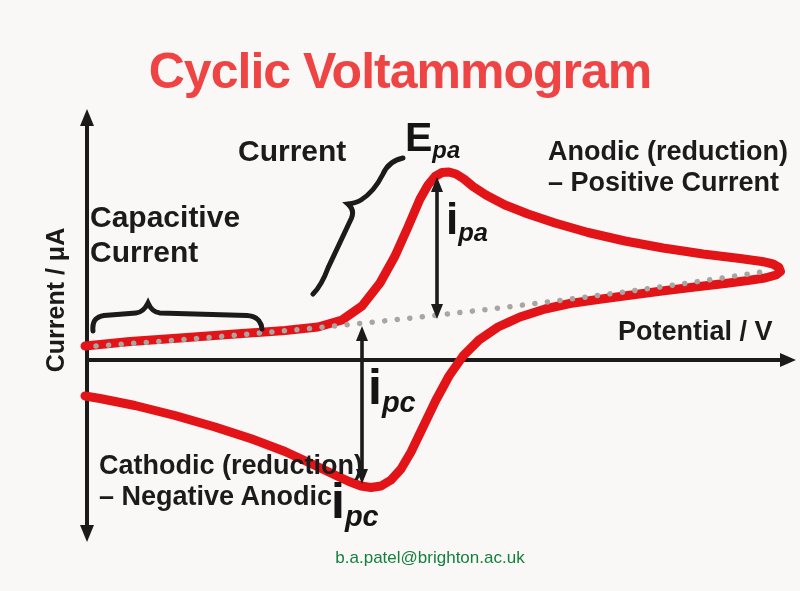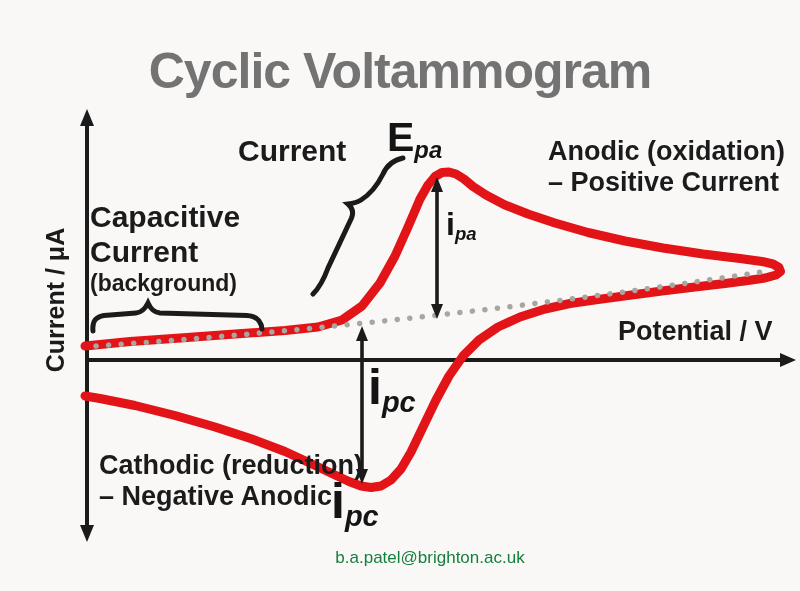--- a/index.html
+++ b/index.html
@@ -7,37 +7,37 @@
     position:relative; width:800px; height:591px;
     background:#faf8f7; overflow:hidden;
     font-family:"Liberation Sans", sans-serif;
     color:#1b1b1b;
   }
   .abs { position:absolute; }
   svg.layer { position:absolute; left:0; top:0; width:800px; height:591px; }
 
   .page-title {
     left:0; top:42px; width:800px; text-align:center;
-    font-size:50px; font-weight:bold; color:#737373; letter-spacing:-1px;
+    font-size:50px; font-weight:bold; color:#ef4444; letter-spacing:-1px;
   }
   .lbl { font-weight:bold; color:#1b1b1b; }
   .capacitive { left:90px; top:199px; font-size:30px; line-height:35px; }
   .capacitive .small, .faradaic .small { font-size:23px; line-height:28px; }
   .faradaic { left:238px; top:133px; font-size:30px; line-height:36px; }
   .anodic { left:548px; top:136px; font-size:27px; line-height:31px; }
   .cathodic { left:99px; top:450px; font-size:27px; line-height:31px; }
   .potential { left:618px; top:316px; font-size:27px; }
   .current-axis {
     left:-45px; top:286px; width:200px; height:28px; text-align:center;
     font-size:25px; transform:rotate(-90deg); transform-origin:center;
   }
   .peaklbl { font-weight:bold; color:#141414; white-space:nowrap; }
   .peaklbl .sub { font-style:italic; font-size:0.58em; vertical-align:-0.28em; }
-  .epa { left:387px; top:114px; font-size:41px;text-align:right; }
-  .ipa { left:446px; top:206px; font-size:32px; }
+  .epa { left:405px; top:114px; font-size:41px;text-align:right; }
+  .ipa { left:446px; top:194px; font-size:44px; }
   .ipc-mid { left:368px; top:358px; font-size:50px; }
   .ipc-bottom { left:331px; top:472px; font-size:50px; }
   .footer { left:280px; top:548px; width:300px; text-align:center;
     font-size:17px; color:#15803d; }
 </style>
 </head>
 <body>
 
 <div class="stage">
 
@@ -88,29 +88,28 @@
   </svg>
 
   <div class="abs page-title">Cyclic Voltammogram</div>
 
   <div class="abs lbl current-axis">Current / μA</div>
   <div class="abs lbl potential">Potential / V</div>
 
   <div class="abs lbl capacitive">
     <div>Capacitive</div>
     <div>Current</div>
-    <div class="small">(background)</div>
   </div>
 
   <div class="abs lbl faradaic">
     <div>Current</div>
   </div>
 
   <div class="abs lbl anodic">
-    <div>Anodic (oxidation)</div>
+    <div>Anodic (reduction)</div>
     <div>– Positive Current</div>
   </div>
 
   <div class="abs lbl cathodic">
     <div>Cathodic (reduction)</div>
     <div>– Negative Anodic</div>
   </div>
 
   <div class="abs peaklbl epa"><span>E</span><span class="sub">pa</span></div>
 

